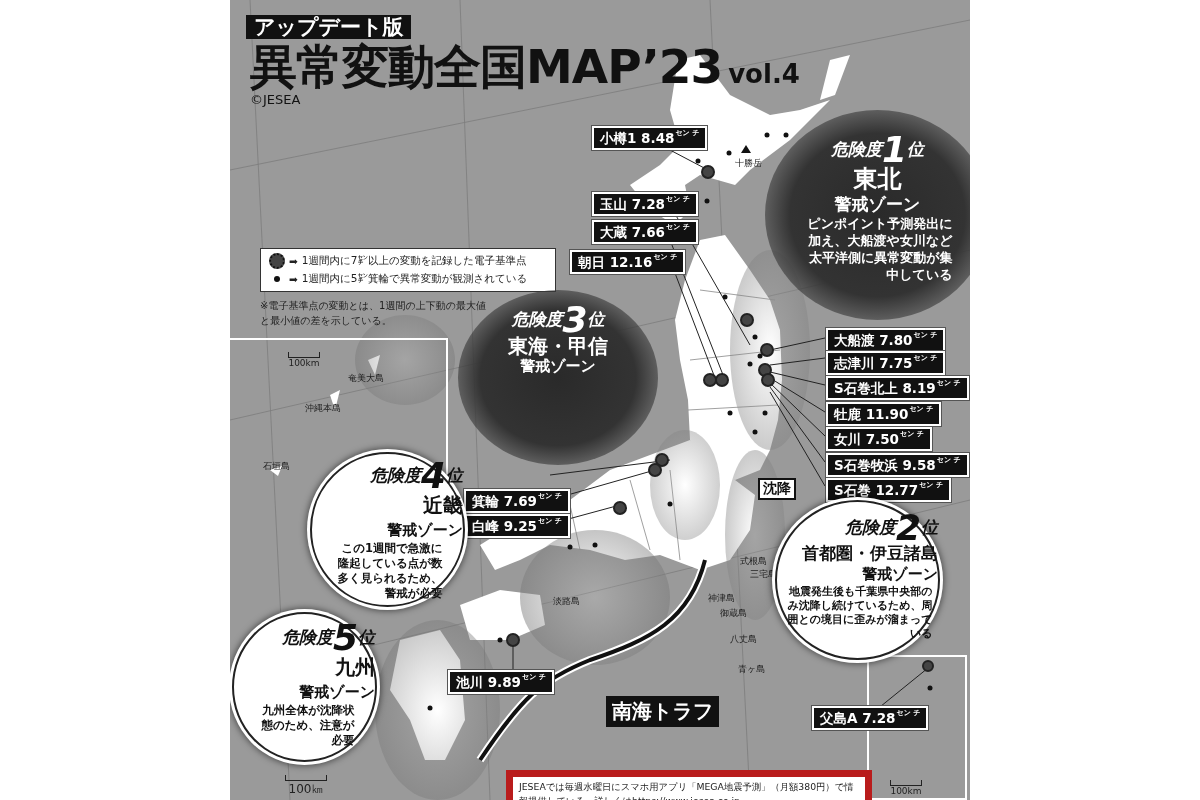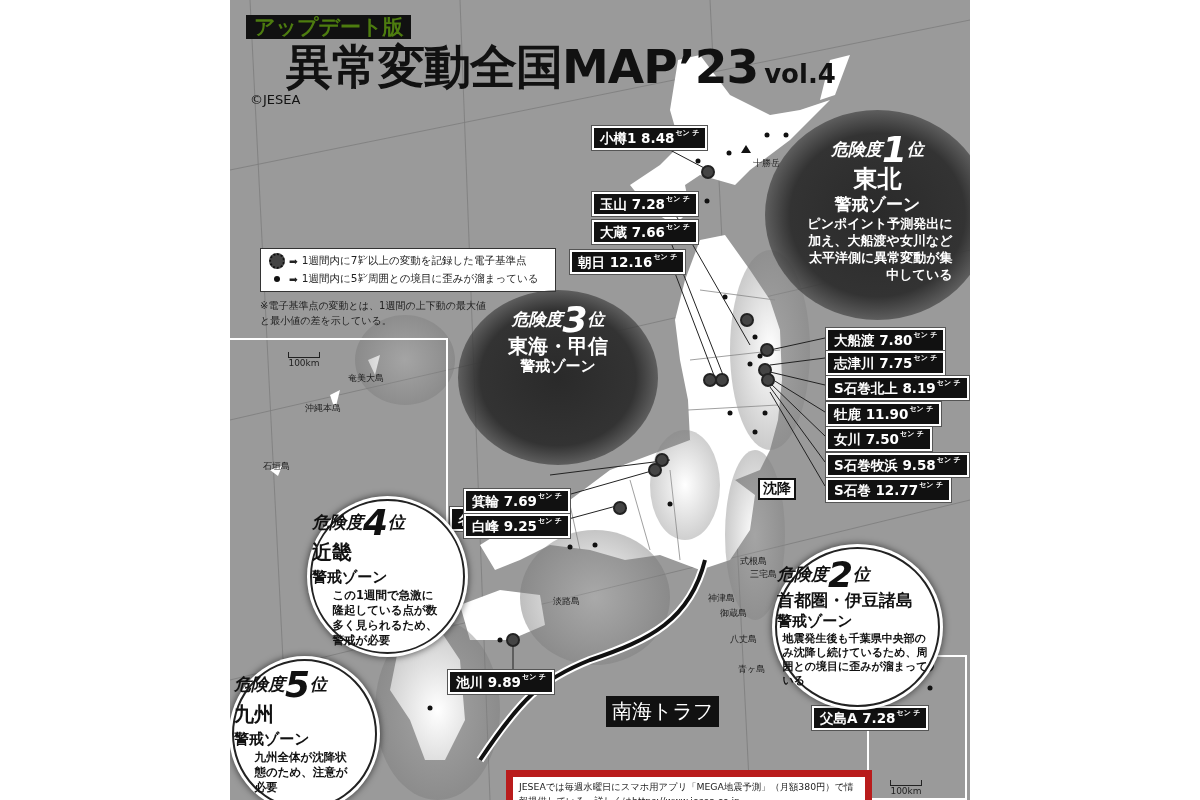--- a/index.html
+++ b/index.html
@@ -1,41 +1,41 @@
 <!DOCTYPE html>
 <html><head>
 <meta charset="utf-8">
 <style>
   html,body{margin:0;padding:0;background:#ffffff;}
   body{width:1200px;height:800px;position:relative;overflow:hidden;font-family:"DejaVu Sans",sans-serif;}
   .map{position:absolute;left:230px;top:0;width:740px;height:800px;background:#9a9a9a;overflow:hidden;}
   .abs{position:absolute;}
   svg.land{position:absolute;left:0;top:0;}
-  .title-tag{position:absolute;left:16px;top:15px;background:#111;color:#4d7c0f;font-weight:bold;font-size:21px;padding:0 8px;line-height:24px;}
-  .title-main{position:absolute;left:20px;top:42px;color:#111;font-weight:bold;font-size:47px;letter-spacing:-1px;line-height:50px;white-space:nowrap;margin-left:36px;}
+  .title-tag{position:absolute;left:16px;top:15px;background:#111;color:#ffffff;font-weight:bold;font-size:21px;padding:0 8px;line-height:24px;}
+  .title-main{position:absolute;left:20px;top:42px;color:#111;font-weight:bold;font-size:47px;letter-spacing:-1px;line-height:50px;white-space:nowrap;}
   .title-vol{font-size:26px;letter-spacing:0;margin-left:6px;}
   .copyright{position:absolute;left:20px;top:92px;color:#111;font-size:13px;}
   .guide{position:absolute;left:30px;top:116px;width:296px;background:#fff;border:1px solid #333;padding:4px 8px 6px;box-sizing:border-box;}
   .guide h3{margin:0 0 2px;font-size:15px;font-weight:bold;color:#111;}
   .guide p{margin:0;font-size:9.2px;line-height:14px;color:#222;text-indent:1em;}
   .legend{position:absolute;left:30px;top:248px;width:296px;background:#fff;border:1px solid #333;box-sizing:border-box;padding:3px 8px;font-size:10.5px;color:#222;}
   .legend-row{display:flex;align-items:center;height:18px;gap:4px;}
   .note{position:absolute;left:30px;top:298px;font-size:10px;color:#222;line-height:15px;width:230px;}
   .tag{position:absolute;background:#111;color:#fff;font-weight:bold;font-size:13.5px;padding:1px 6px;border:2px solid #fff;outline:1px solid #555;white-space:nowrap;line-height:18px;}
   .tag sup{font-size:7px;vertical-align:top;line-height:8px;margin-left:1px;text-align:right;}
   .dark-zone{position:absolute;color:#fff;text-align:center;font-weight:bold;border-radius:50%;
      background:radial-gradient(ellipse at center,#2a2a2a 0%,#333 55%,rgba(60,60,60,0.6) 72%,rgba(90,90,90,0) 85%);}
-  .white-zone{position:absolute;color:#111;text-align:left;font-weight:bold;background:#fff;border-radius:50%;border:2px solid #222;box-shadow:0 0 0 3px #fff, 0 0 6px 4px rgba(0,0,0,0.5);margin-top:47px;}
+  .white-zone{position:absolute;color:#111;text-align:right;font-weight:bold;background:#fff;border-radius:50%;border:2px solid #222;box-shadow:0 0 0 3px #fff, 0 0 6px 4px rgba(0,0,0,0.5);}
   .z-rank{font-size:17px;line-height:30px;font-style:italic;}
   .z-rank b{font-size:36px;vertical-align:middle;}
   .z-region{font-size:24px;line-height:28px;}
   .z-label{font-size:17px;line-height:22px;}
   .z-desc{font-size:13px;line-height:17px;}
   .lbl{position:absolute;font-size:9px;color:#222;white-space:nowrap;}
-  .trough{position:absolute;left:376px;top:696px;background:#111;color:#fff;font-weight:normal;font-size:20px;padding:2px 6px;}
+  .trough{position:absolute;left:376px;top:696px;background:#111;color:#fff;font-weight:bold;font-size:20px;padding:2px 6px;}
   .footer{position:absolute;left:506px;top:770px;width:210px;background:#fff;border:7px solid #b91c1c;font-size:9.3px;line-height:14px;padding:3px 6px;color:#222;}
   .inset{position:absolute;border:2px solid #fff;box-sizing:border-box;}
   .sink{position:absolute;left:528px;top:478px;background:#fff;border:2px solid #111;font-weight:bold;font-size:14px;padding:0 3px;color:#111;}
   .scale{position:absolute;font-size:9px;color:#222;text-align:center;}
   .scale .bar{height:5px;border:1px solid #222;border-top:none;}
 </style>
 </head>
 <body>
 
 <div class="map">
@@ -152,40 +152,40 @@
 
   <div class="legend">
     <div class="legend-row">
       <span style="display:inline-block;width:12px;height:12px;border-radius:50%;background:#444;border:2px dotted #111;"></span>
       <span>➡</span>
       <span>1週間内に7㌢以上の変動を記録した電子基準点</span>
     </div>
     <div class="legend-row">
       <span style="display:inline-block;width:6px;height:6px;border-radius:50%;background:#111;margin:0 5px;"></span>
       <span>➡</span>
-      <span>1週間内に5㌢周囲との境目に歪みが溜まっている</span>
+      <span>1週間内に5㌢箕輪で異常変動が観測されている</span>
     </div>
   </div>
   <div class="note">※電子基準点の変動とは、1週間の上下動の最大値と最小値の差を示している。</div>
 
   <div class="inset" style="left:0;top:338px;width:218px;height:190px;border-left:none;border-bottom:none;"></div>
   <div class="scale" style="left:58px;top:352px;width:32px;">
     <div class="bar"></div><span>100km</span>
   </div>
 
   <div class="inset" style="left:637px;top:655px;width:100px;height:145px;"></div>
   <div class="scale" style="left:660px;top:780px;width:32px;">
     <div class="bar"></div><span>100km</span>
   </div>
 
   <div class="scale" style="left:55px;top:775px;width:42px;font-size:12px;">
     <div class="bar"></div><span>100㎞</span>
   </div>
 
-  <div class="lbl" style="left:505px;top:157px;margin-left:18px;">十勝岳</div>
+  <div class="lbl" style="left:505px;top:157px;">十勝岳</div>
   <div class="lbl" style="left:118px;top:372px;">奄美大島</div>
   <div class="lbl" style="left:75px;top:402px;">沖縄本島</div>
   <div class="lbl" style="left:33px;top:460px;">石垣島</div>
   <div class="lbl" style="left:323px;top:595px;">淡路島</div>
   <div class="lbl" style="left:510px;top:555px;">式根島</div>
   <div class="lbl" style="left:520px;top:568px;">三宅島</div>
   <div class="lbl" style="left:478px;top:592px;">神津島</div>
   <div class="lbl" style="left:490px;top:607px;">御蔵島</div>
   <div class="lbl" style="left:500px;top:633px;">八丈島</div>
   <div class="lbl" style="left:508px;top:663px;">青ヶ島</div>

